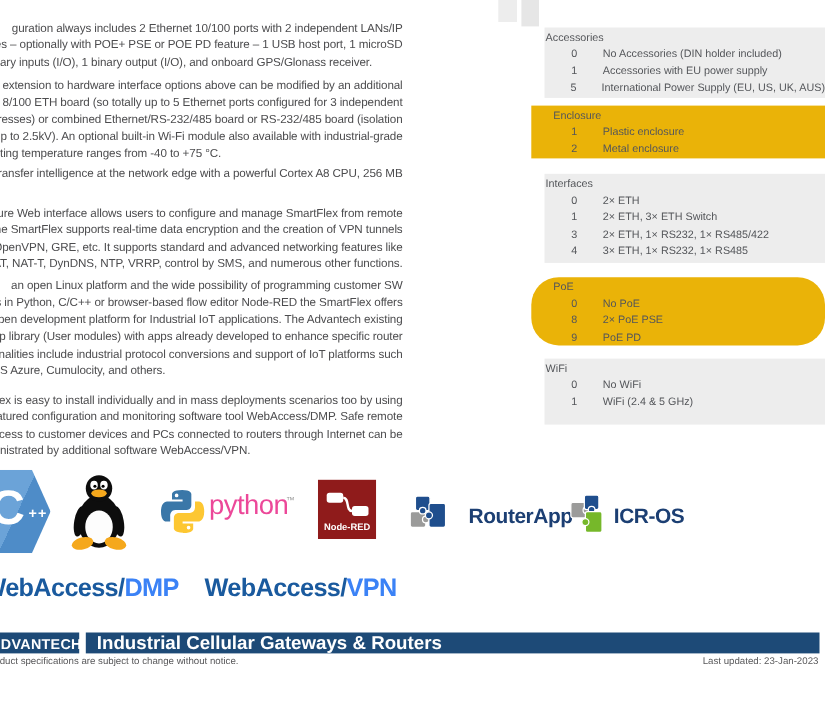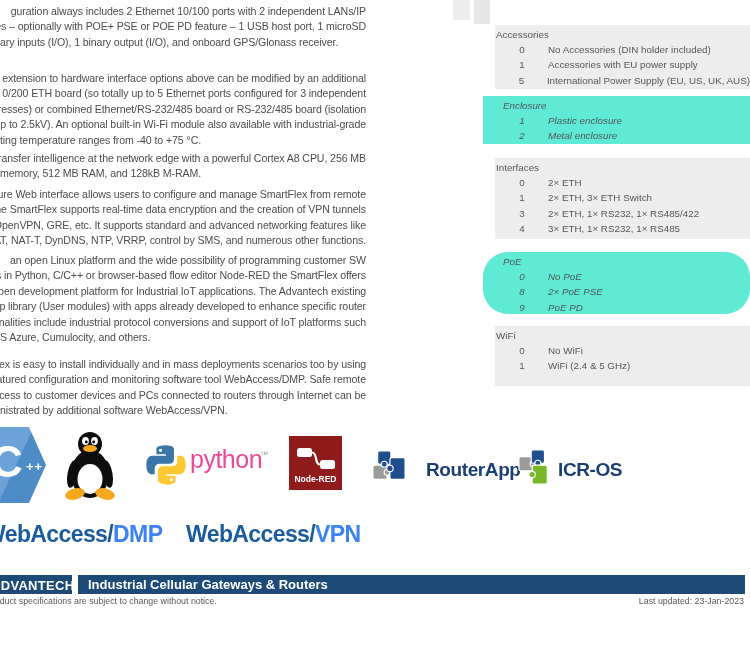--- a/index.html
+++ b/index.html
@@ -8,21 +8,21 @@
 
   
   .para{position:absolute;left:0;width:366px;}
   .dline{display:flex;height:15.5px;align-items:center;font-size:10.6px;
          color:#4c4c4e;white-space:nowrap;letter-spacing:-0.1px;}
   .dline.cr{justify-content:flex-end;}
   .dline.cl{justify-content:flex-start;}
 
   
   .tsec{position:absolute;background:#ededed;color:#54565a;font-size:9.8px;}
-  .tsec.dark{background:#5eead4;font-style:italic;}
+  .tsec.dark{background:#eab308;}
   .thead{padding-top:4px;height:13px;margin-left:1px;}
   .tsec.dark .thead{margin-left:20px;}
   .trow{display:flex;height:15.3px;align-items:center;}
   .tcode{width:30px;margin-left:12px;text-align:center;}
   .tsec.dark .tcode{margin-left:24px;}
   .tlabel{margin-left:11px;white-space:nowrap;}
   .strip{position:absolute;top:0;}
 
   
   .cpp-logo{position:absolute;left:-22px;top:427px;width:68px;height:76px;
@@ -39,46 +39,45 @@
   .apptext{position:absolute;font-size:19px;font-weight:bold;color:#1c3f73;letter-spacing:-0.4px;}
 
   .wa{position:absolute;top:521px;font-size:23px;font-weight:bold;letter-spacing:-0.6px;white-space:nowrap;}
   .wa .blue{color:#1a5a9e;}
   .wa .green{color:#3b82f6;}
 
   
   .adv-block{position:absolute;left:-20px;top:575px;width:92px;height:19px;background:#1d4a77;}
   .adv-text{position:absolute;left:11px;top:3px;color:#fff;font-weight:bold;font-size:13px;letter-spacing:0.3px;white-space:nowrap;}
   .footer-bar{position:absolute;left:78px;top:575px;width:667px;height:19px;background:#1d4a77;
-    color:#fff;font-size:13px;font-weight:bold;line-height:19px;padding-left:10px;box-sizing:border-box;}
+    color:#fff;font-size:17px;font-weight:bold;line-height:19px;padding-left:10px;box-sizing:border-box;}
   .fnote{position:absolute;top:596px;font-size:8.8px;color:#58585a;white-space:nowrap;}
 </style>
 </head>
 <body>
 
 <div class="strip" style="left:453px;width:17px;height:20px;background:#ededed;"></div>
 <div class="strip" style="left:474px;width:16px;height:24px;background:#e6e6e6;"></div>
 
-<div class="para" style="top:3px;text-align:center;">
+<div class="para" style="top:18px;text-align:center;">
   <div class="dline cr">guration always includes 2 Ethernet 10/100 ports with 2 independent LANs/IP</div>
   <div class="dline cr">sses – optionally with POE+ PSE or POE PD feature – 1 USB host port, 1 microSD</div>
   <div class="dline cl">ary inputs (I/O), 1 binary output (I/O), and onboard GPS/Glonass receiver.</div>
 </div>
 
 <div class="para" style="top:70px;">
   <div class="dline cr">n extension to hardware interface options above can be modified by an additional</div>
-  <div class="dline cr">0/200 ETH board (so totally up to 5 Ethernet ports configured for 3 independent</div>
+  <div class="dline cr">8/100 ETH board (so totally up to 5 Ethernet ports configured for 3 independent</div>
   <div class="dline cr">s/IP addresses) or combined Ethernet/RS-232/485 board or RS-232/485 board (isolation</div>
   <div class="dline cr">gth up to 2.5kV). An optional built-in Wi-Fi module also available with industrial-grade</div>
   <div class="dline cl">ting temperature ranges from -40 to +75 °C.</div>
 </div>
 
 <div class="para" style="top:150px;">
   <div class="dline cr">tFlex transfer intelligence at the network edge with a powerful Cortex A8 CPU, 256 MB</div>
-  <div class="dline cl">memory, 512 MB RAM, and 128kB M-RAM.</div>
 </div>
 
 <div class="para" style="top:186px;">
   <div class="dline cr">cure Web interface allows users to configure and manage SmartFlex from remote</div>
   <div class="dline cr">ons. The SmartFlex supports real-time data encryption and the creation of VPN tunnels</div>
   <div class="dline cr">IPsec, OpenVPN, GRE, etc. It supports standard and advanced networking features like</div>
   <div class="dline cr">P, NAT, NAT-T, DynDNS, NTP, VRRP, control by SMS, and numerous other functions.</div>
 </div>
 
 <div class="para" style="top:252px;">

